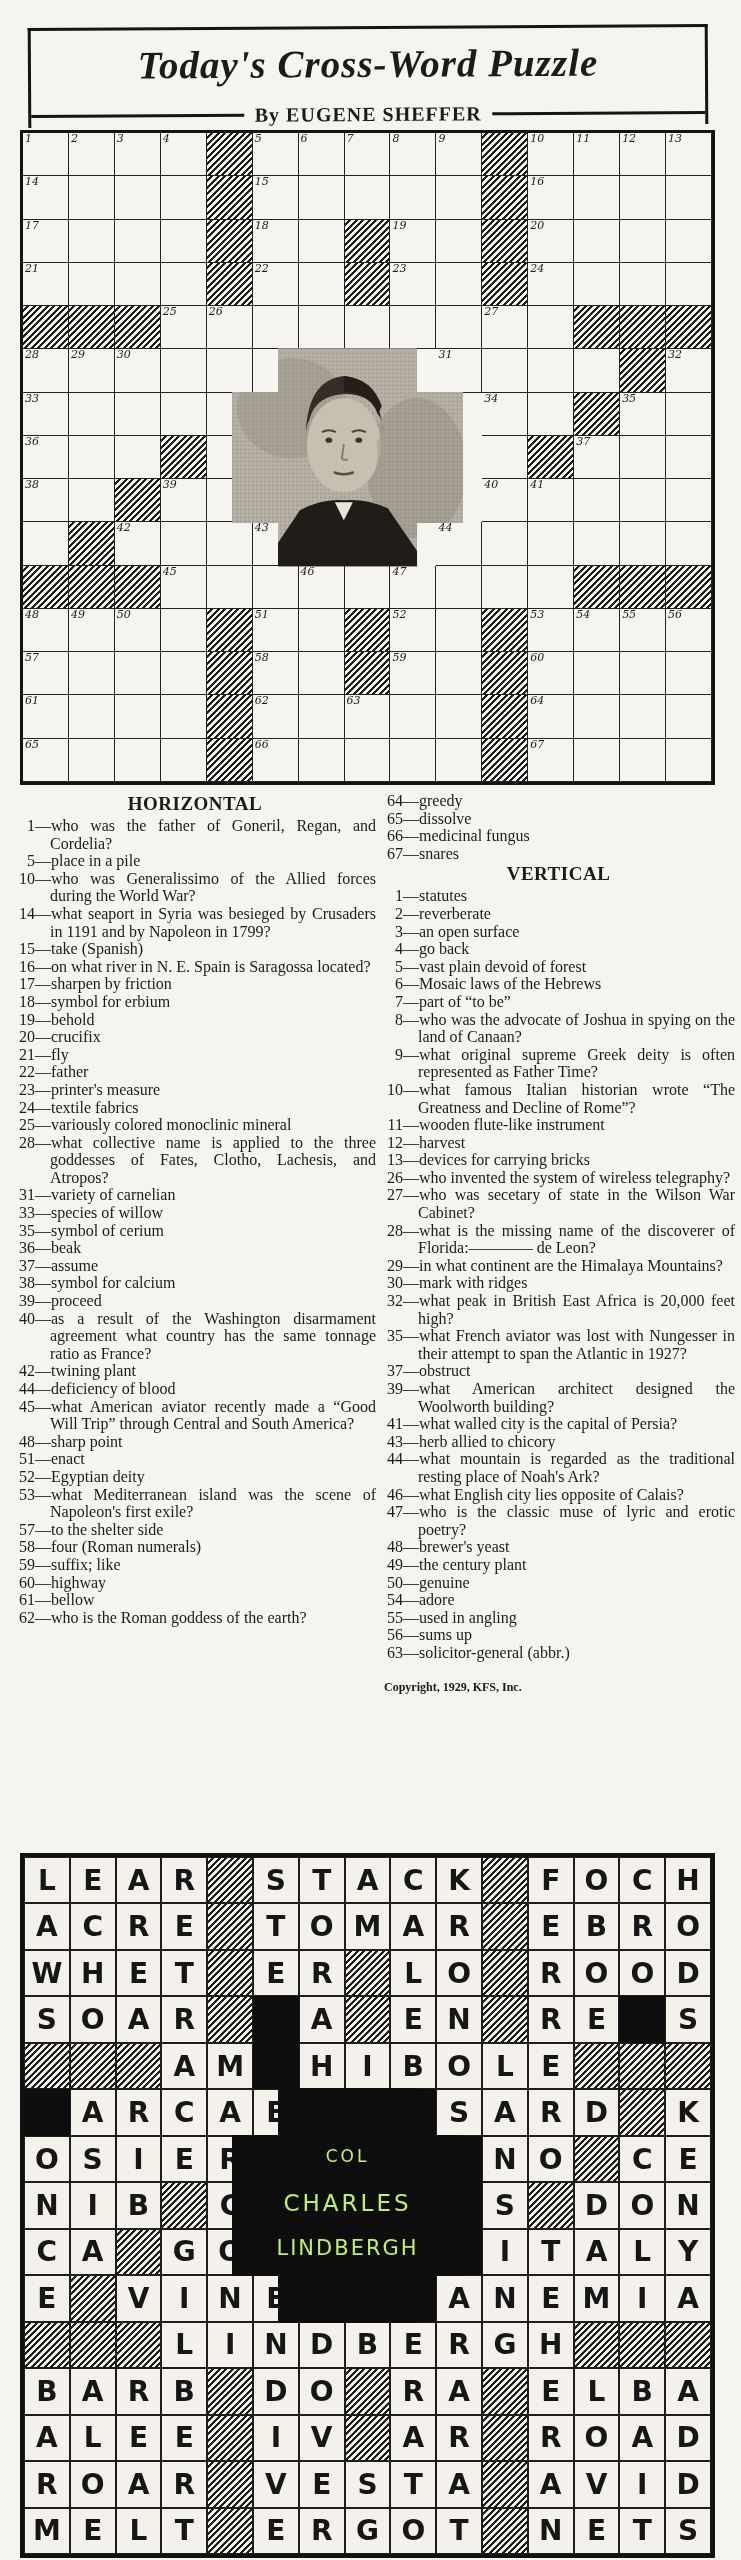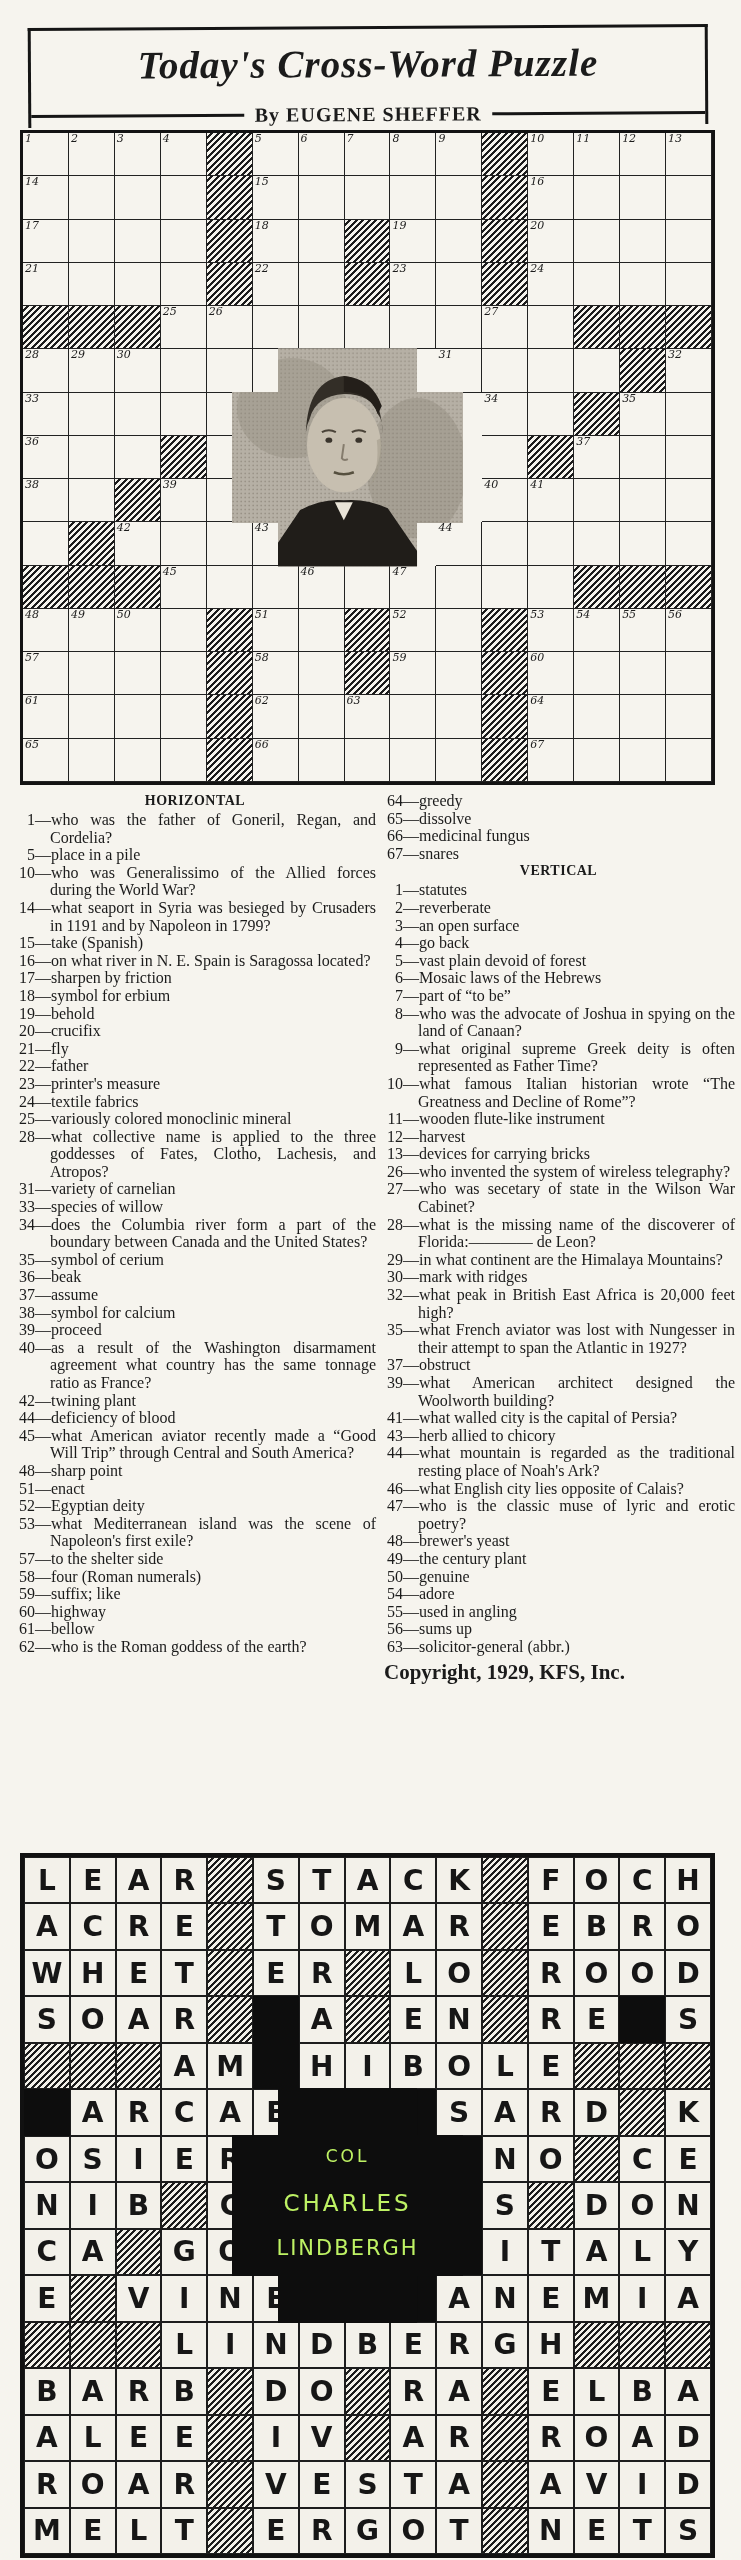--- a/index.html
+++ b/index.html
@@ -36,24 +36,24 @@
   .sol-plus{position:absolute;left:231.7px;top:235px;width:231.7px;height:235px;background:#0d0d0d;
       clip-path:polygon(20% 0,80% 0,80% 20%,100% 20%,100% 80%,80% 80%,80% 100%,20% 100%,20% 80%,0 80%,0 20%,20% 20%);}
   .sol-plus .ln{position:absolute;left:0;width:100%;text-align:center;color:#bef264;
       font-family:"DejaVu Sans",sans-serif;letter-spacing:3px;}
   .sol-plus .l1{top:58px;font-size:17px;}
   .sol-plus .l2{top:102px;font-size:23px;}
   .sol-plus .l3{top:148px;font-size:21px;letter-spacing:2px;}
   
   .col-left{position:absolute;left:14px;top:792px;width:362px;}
   .col-right{position:absolute;left:382px;top:792px;width:353px;}
-  .heading{text-align:center;font-weight:bold;font-size:14px;letter-spacing:0.5px;margin:1px 0 2px;}
+  .heading{text-align:center;font-weight:bold;font-size:19px;letter-spacing:0.5px;margin:1px 0 2px;}
   .clue{font-size:16px;line-height:17.6px;text-align:justify;padding-left:36px;text-indent:-36px;}
   .clue .cn{display:inline-block;width:21px;text-align:right;text-indent:0;}
-  .copyright{font-size:21px;line-height:19px;font-weight:bold;padding-left:2px;margin-top:7px;}
+  .copyright{font-size:12px;line-height:19px;font-weight:bold;padding-left:2px;margin-top:16px;}
 </style>
 </head>
 <body>
 
 <div class="page">
 
   <div class="title-box">
     <div class="title">Today's Cross-Word Puzzle</div>
     <div class="byline-row">
       <div class="byline-rule"></div>
@@ -464,21 +464,20 @@
         <div class="clue"><span class="cn">19</span>—behold</div>
         <div class="clue"><span class="cn">20</span>—crucifix</div>
         <div class="clue"><span class="cn">21</span>—fly</div>
         <div class="clue"><span class="cn">22</span>—father</div>
         <div class="clue"><span class="cn">23</span>—printer's measure</div>
         <div class="clue"><span class="cn">24</span>—textile fabrics</div>
         <div class="clue"><span class="cn">25</span>—variously colored monoclinic mineral</div>
         <div class="clue"><span class="cn">28</span>—what collective name is applied to the three goddesses of Fates, Clotho, Lachesis, and Atropos?</div>
         <div class="clue"><span class="cn">31</span>—variety of carnelian</div>
         <div class="clue"><span class="cn">33</span>—species of willow</div>
-        <div class="clue"><span class="cn">34</span>—does the Columbia river form a part of the boundary between Canada and the United States?</div>
         <div class="clue"><span class="cn">35</span>—symbol of cerium</div>
         <div class="clue"><span class="cn">36</span>—beak</div>
         <div class="clue"><span class="cn">37</span>—assume</div>
         <div class="clue"><span class="cn">38</span>—symbol for calcium</div>
         <div class="clue"><span class="cn">39</span>—proceed</div>
         <div class="clue"><span class="cn">40</span>—as a result of the Washington disarmament agreement what country has the same tonnage ratio as France?</div>
         <div class="clue"><span class="cn">42</span>—twining plant</div>
         <div class="clue"><span class="cn">44</span>—deficiency of blood</div>
         <div class="clue"><span class="cn">45</span>—what American aviator recently made a “Good Will Trip” through Central and South America?</div>
         <div class="clue"><span class="cn">48</span>—sharp point</div>

